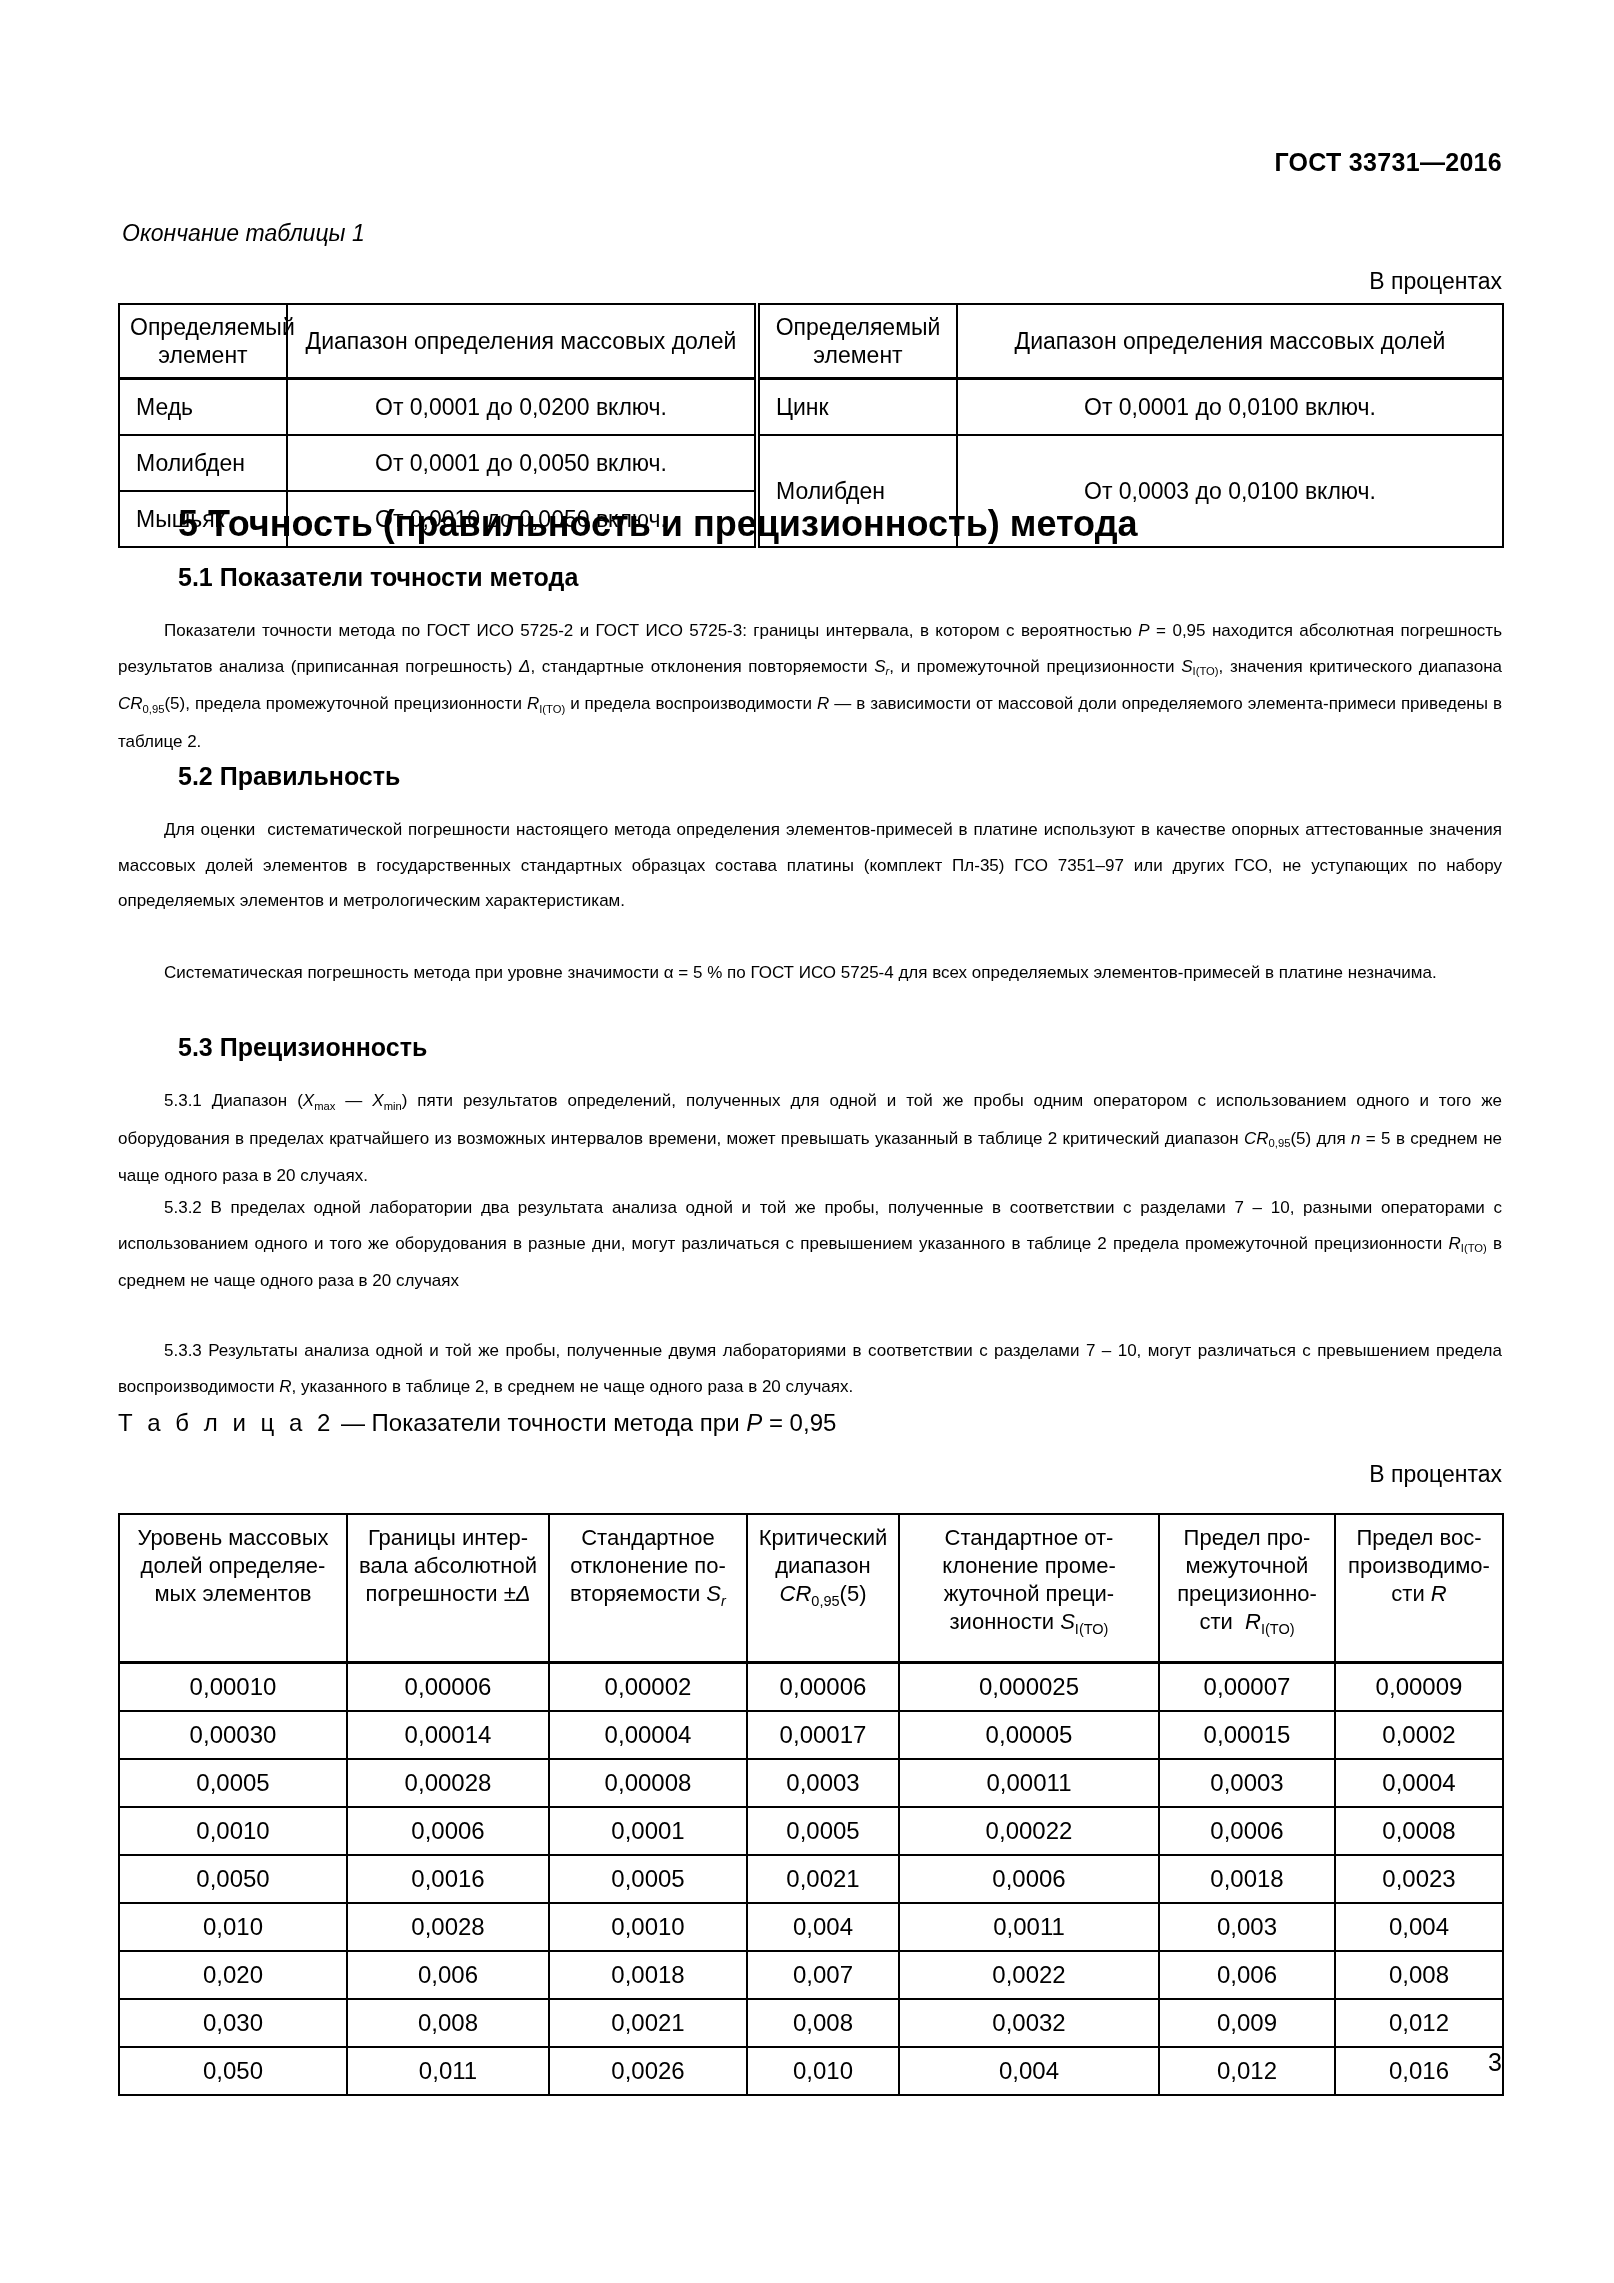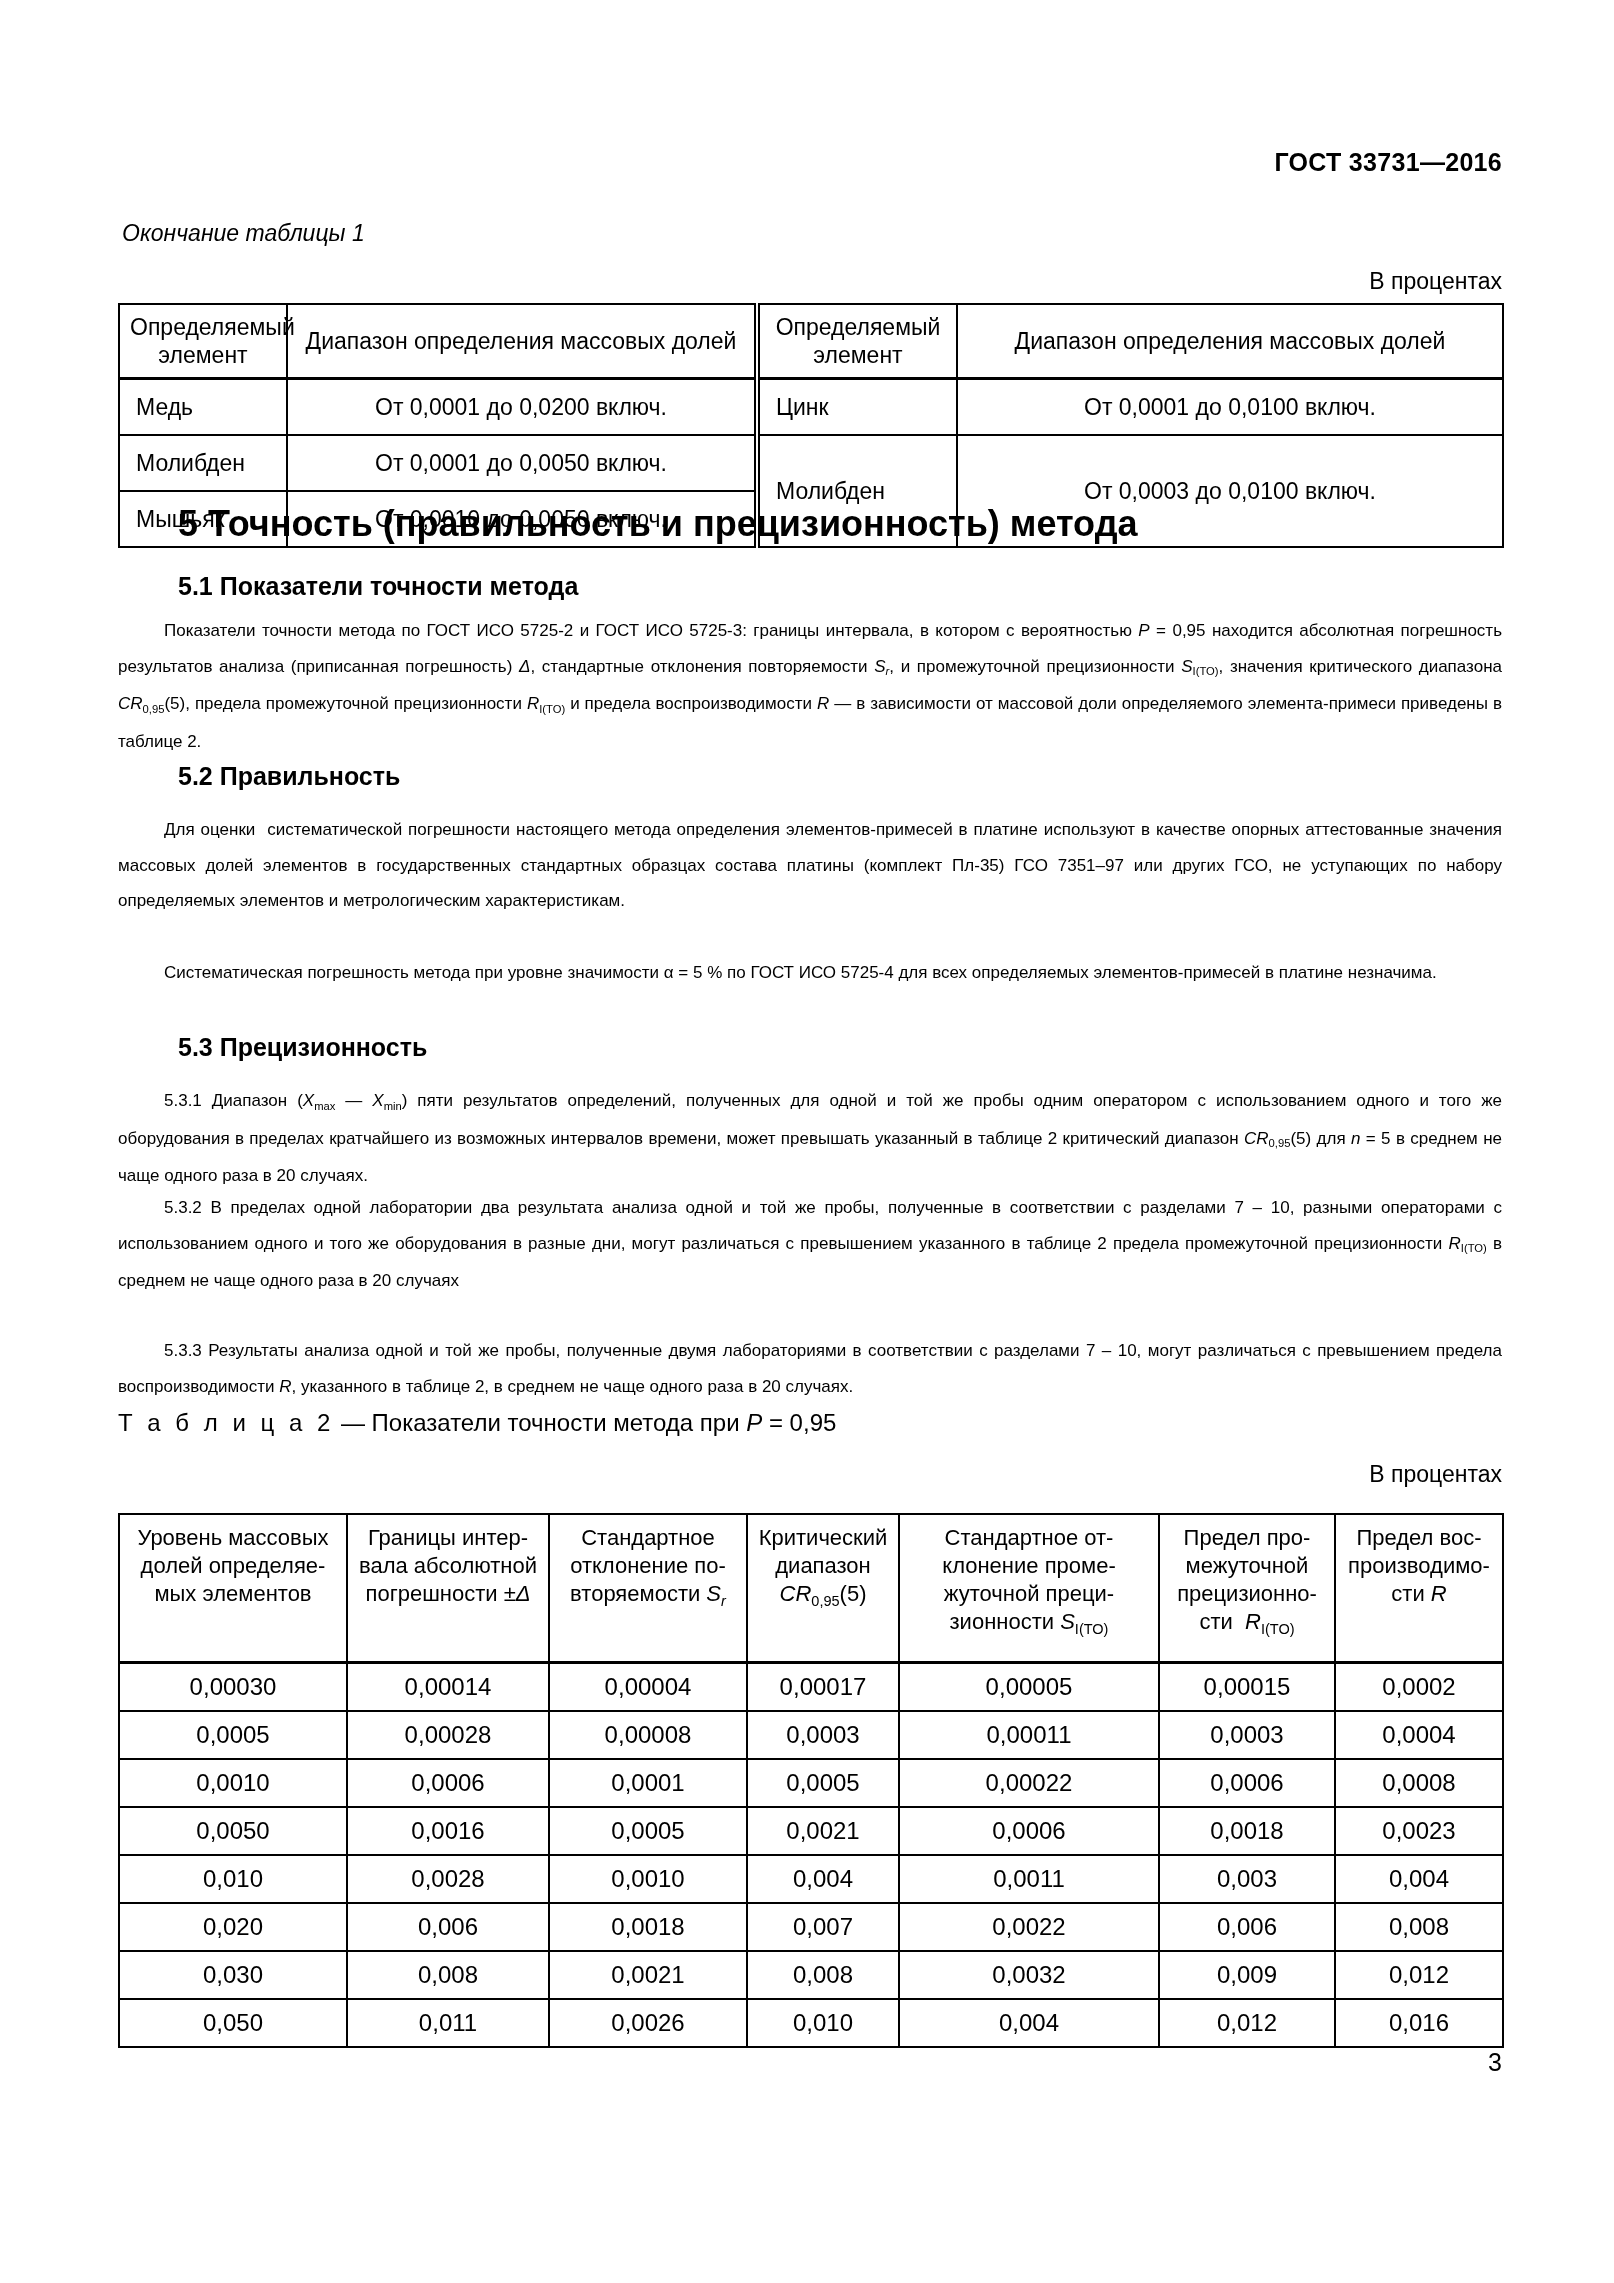--- a/index.html
+++ b/index.html
@@ -204,21 +204,21 @@
       </tr>
       <tr>
         <td class="elem mid-left">Мышьяк</td>
         <td class="range mid-left">От 0,0010 до 0,0050 включ.</td>
       </tr>
     </tbody>
   </table>
 
   <h1 class="sec" style="top:503px; left:178px;">5 Точность (правильность и прецизионность) метода</h1>
 
-  <h2 class="subsec" style="top:563px; left:178px;margin-top:9px;">5.1 Показатели точности метода</h2>
+  <h2 class="subsec" style="top:563px; left:178px;">5.1 Показатели точности метода</h2>
 
   <p class="body" style="top:613px;">
     <span class="ind"></span>Показатели точности метода по ГОСТ ИСО 5725-2 и ГОСТ ИСО 5725-3: границы интервала, в котором
     с вероятностью <i>P</i> = 0,95 находится абсолютная погрешность результатов анализа (приписанная погрешность)
     <i>Δ</i>, стандартные отклонения повторяемости <i>S</i><sub><i>r</i></sub>, и промежуточной прецизионности
     <i>S</i><sub>I(TO)</sub>, значения критического диапазона <i>CR</i><sub>0,95</sub>(5), предела промежуточной
     прецизионности <i>R</i><sub>I(TO)</sub> и предела воспроизводимости <i>R</i> — в зависимости от массовой доли
     определяемого элемента-примеси приведены в таблице 2.
   </p>
 
@@ -280,20 +280,29 @@
         <th>Границы интер-<br>вала абсолютной<br>погрешности ±<i>Δ</i></th>
         <th>Стандартное<br>отклонение по-<br>вторяемости <i>S</i><sub><i>r</i></sub></th>
         <th>Критический<br>диапазон<br><i>CR</i><sub>0,95</sub>(5)</th>
         <th>Стандартное от-<br>клонение проме-<br>жуточной преци-<br>зионности <i>S</i><sub>I(TO)</sub></th>
         <th>Предел про-<br>межуточной<br>прецизионно-<br>сти &nbsp;<i>R</i><sub>I(TO)</sub></th>
         <th>Предел вос-<br>производимо-<br>сти <i>R</i></th>
       </tr>
     </thead>
     <tbody id="table2-body">
         <tr>
+          <td>0,00010</td>
+          <td>0,00006</td>
+          <td>0,00002</td>
+          <td>0,00006</td>
+          <td>0,000025</td>
+          <td>0,00007</td>
+          <td>0,00009</td>
+        </tr>
+        <tr>
           <td>0,00030</td>
           <td>0,00014</td>
           <td>0,00004</td>
           <td>0,00017</td>
           <td>0,00005</td>
           <td>0,00015</td>
           <td>0,0002</td>
         </tr>
         <tr>
           <td>0,0005</td>

